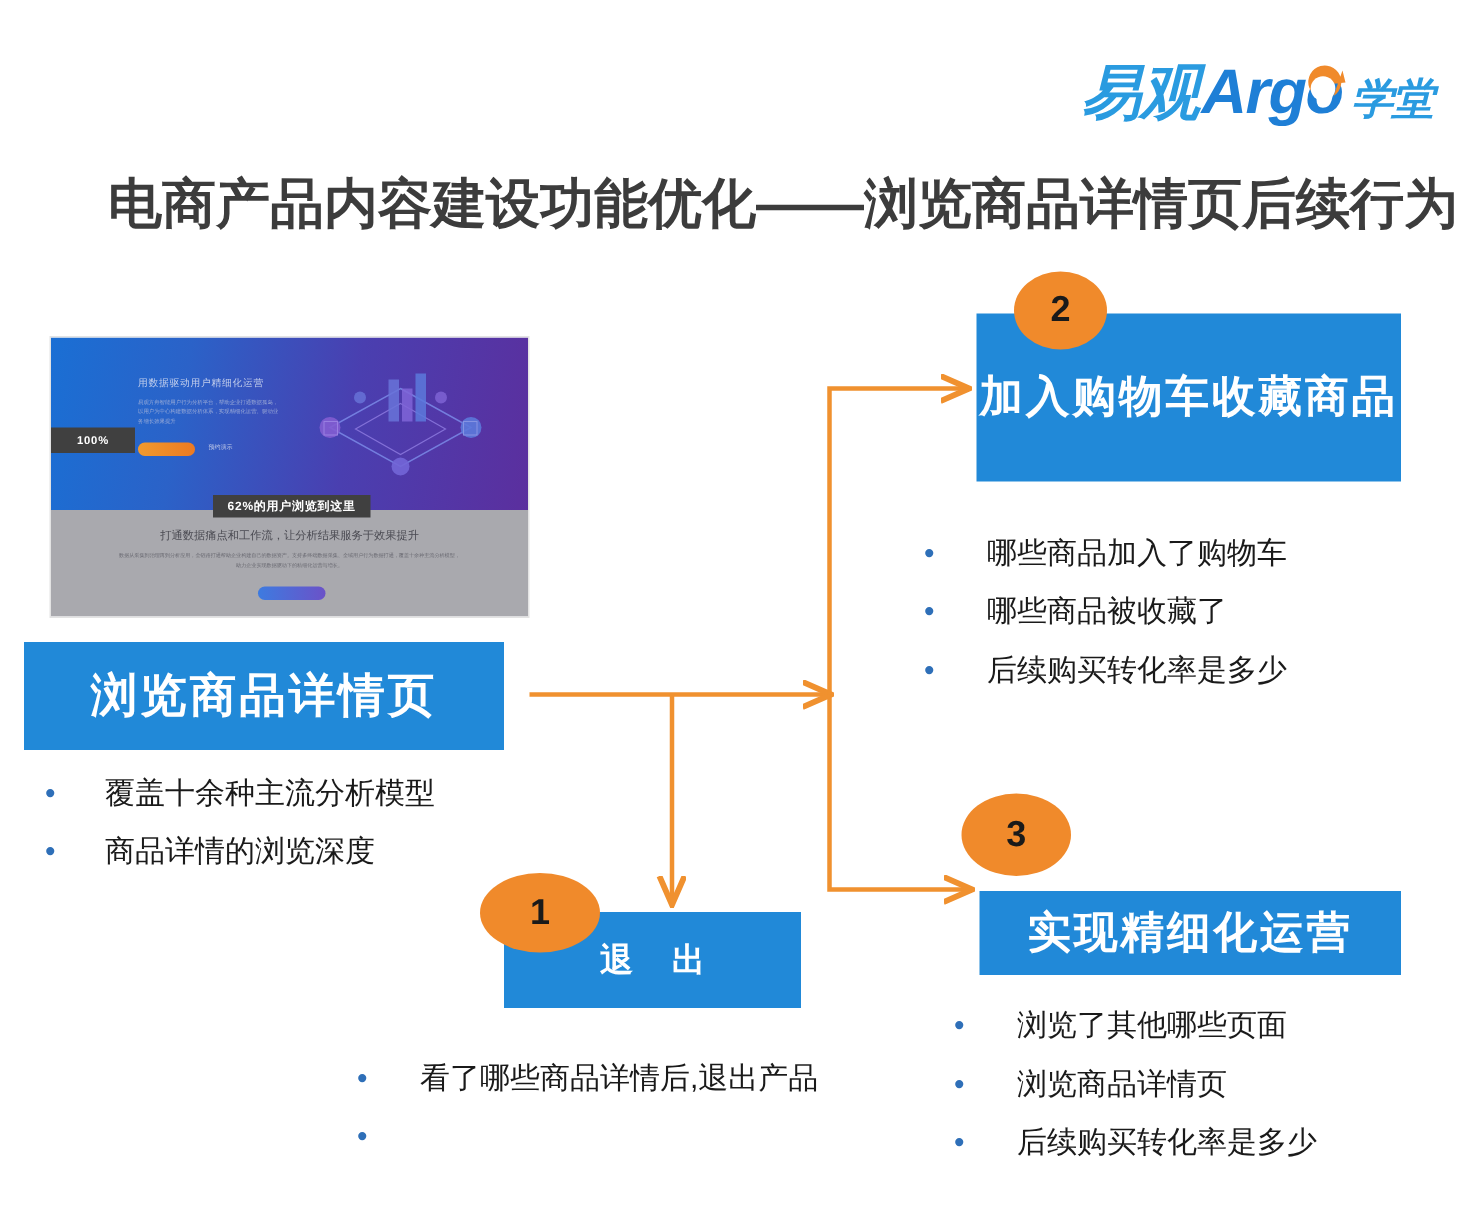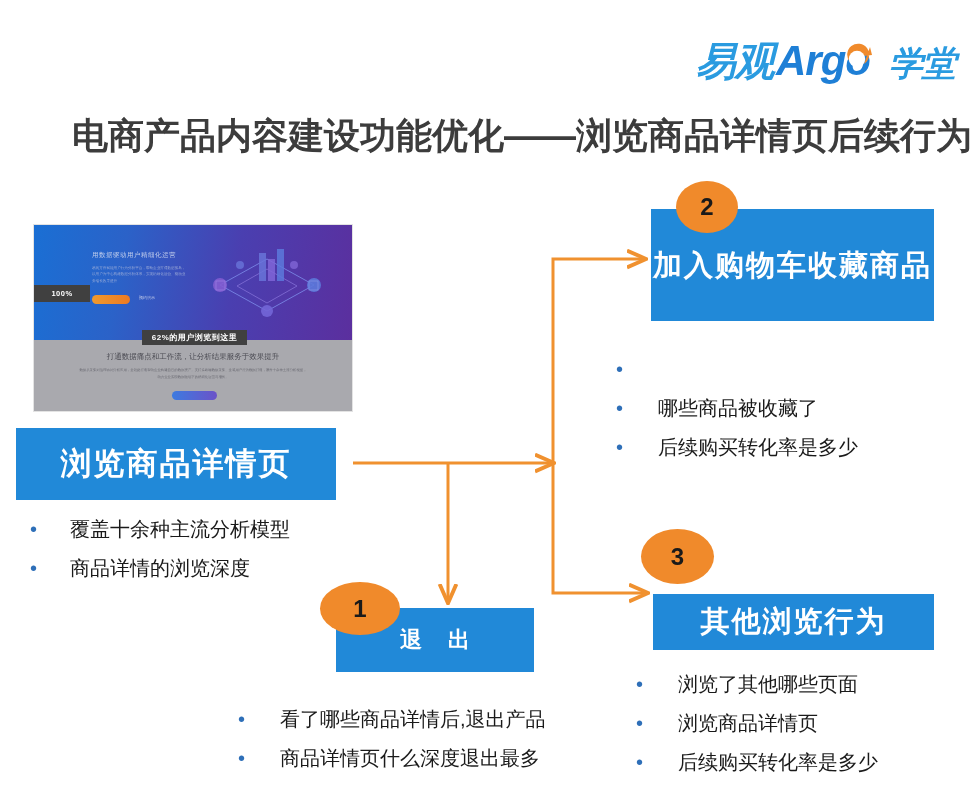--- a/index.html
+++ b/index.html
@@ -47,24 +47,24 @@
     position: relative;
     display: inline-block;
     width: 30px;
     height: 30px;
     margin-left: -26px;
     margin-right: 2px;
     vertical-align: baseline;
   }
   .logo-swoosh svg { position: absolute; left: 0; top: -2px; }
   .logo-cn-right {
-    font-size: 34px;
+    font-size: 28px;
     color: #2A9BE0;
     letter-spacing: -1px;
-    margin-left: 13px;
+    margin-left: 0;
   }
 
   
   .slide-title {
     position: absolute;
     left: 0;
     top: 112px;
     width: 972px;
     text-align: right;
     font-size: 36px;
@@ -345,34 +345,35 @@
   </div>
 
   <div class="badge badge-2">2</div>
   <div class="box box-cart">
     <span>加入购物车</span>
     <span>收藏商品</span>
   </div>
   <div class="bullets bullets-cart">
     <div class="bullet-row">
       <span class="bullet-dot">•</span>
+      <span>哪些商品加入了购物车</span>
     </div>
     <div class="bullet-row">
       <span class="bullet-dot">•</span>
       <span>哪些商品被收藏了</span>
     </div>
     <div class="bullet-row">
       <span class="bullet-dot">•</span>
       <span>后续购买转化率是多少</span>
     </div>
   </div>
 
   <div class="badge badge-3">3</div>
   <div class="box box-other">
-    <span>其他浏览行为</span>
+    <span>实现精细化运营</span>
   </div>
   <div class="bullets bullets-other">
     <div class="bullet-row">
       <span class="bullet-dot">•</span>
       <span>浏览了其他哪些页面</span>
     </div>
     <div class="bullet-row">
       <span class="bullet-dot">•</span>
       <span>浏览商品详情页</span>
     </div>
@@ -386,17 +387,16 @@
   <div class="box box-exit">
     <span>退  出</span>
   </div>
   <div class="bullets bullets-exit">
     <div class="bullet-row">
       <span class="bullet-dot">•</span>
       <span>看了哪些商品详情后,退出产品</span>
     </div>
     <div class="bullet-row">
       <span class="bullet-dot">•</span>
-      <span>商品详情页什么深度退出最多</span>
     </div>
   </div>
 
 </div>
 
 </body></html>

